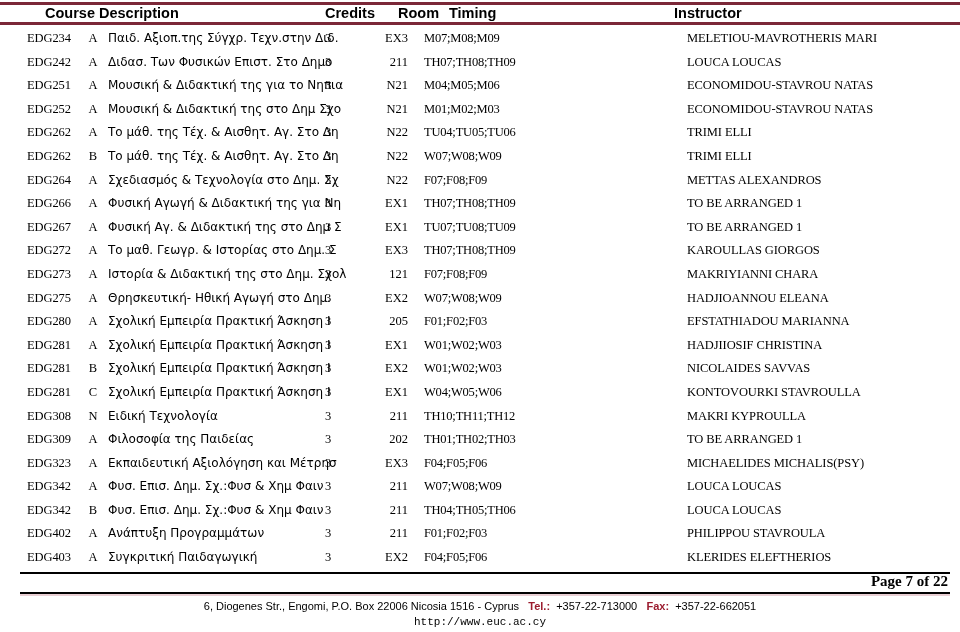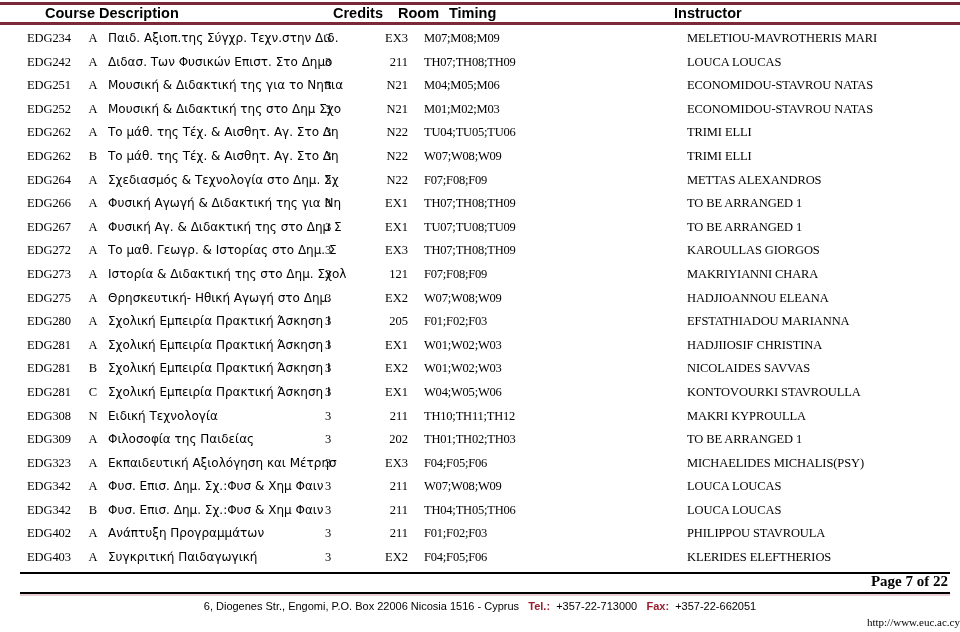--- a/index.html
+++ b/index.html
@@ -53,21 +53,21 @@
     top: 4px;
     height: 18px;
     font-family: "Liberation Sans", "DejaVu Sans", sans-serif;
     font-weight: bold;
     font-size: 14.5px;
     line-height: 18px;
     white-space: nowrap;
   }
   .h-cell { position: absolute; top: 0; margin-left: 17px; }
   .h-course   { left: 28px; }
-  .h-credits  { left: 316px; }
+  .h-credits  { left: 308px; }
   .h-room     { left: 381px; }
   .h-timing   { left: 432px; }
   .h-instr    { left: 657px; }
 
   
   .rows {
     position: absolute;
     left: 0;
     top: 27px;
     width: 960px;
@@ -170,22 +170,22 @@
   }
   .footer-address .lbl {
     font-weight: bold;
     color: #9B1B2E;
   }
   .footer-url {
     position: absolute;
     left: 0;
     right: 0;
     top: 615px;
-    text-align: right;
-    font-family: Liberation Serif, serif;
+    text-align: center;
+    font-family: Liberation Mono, monospace;
     font-size: 11px;
     line-height: 15px;
   }
 </style>
 </head>
 <body>
 
 <div class="page">
 
   <div class="table-header">

